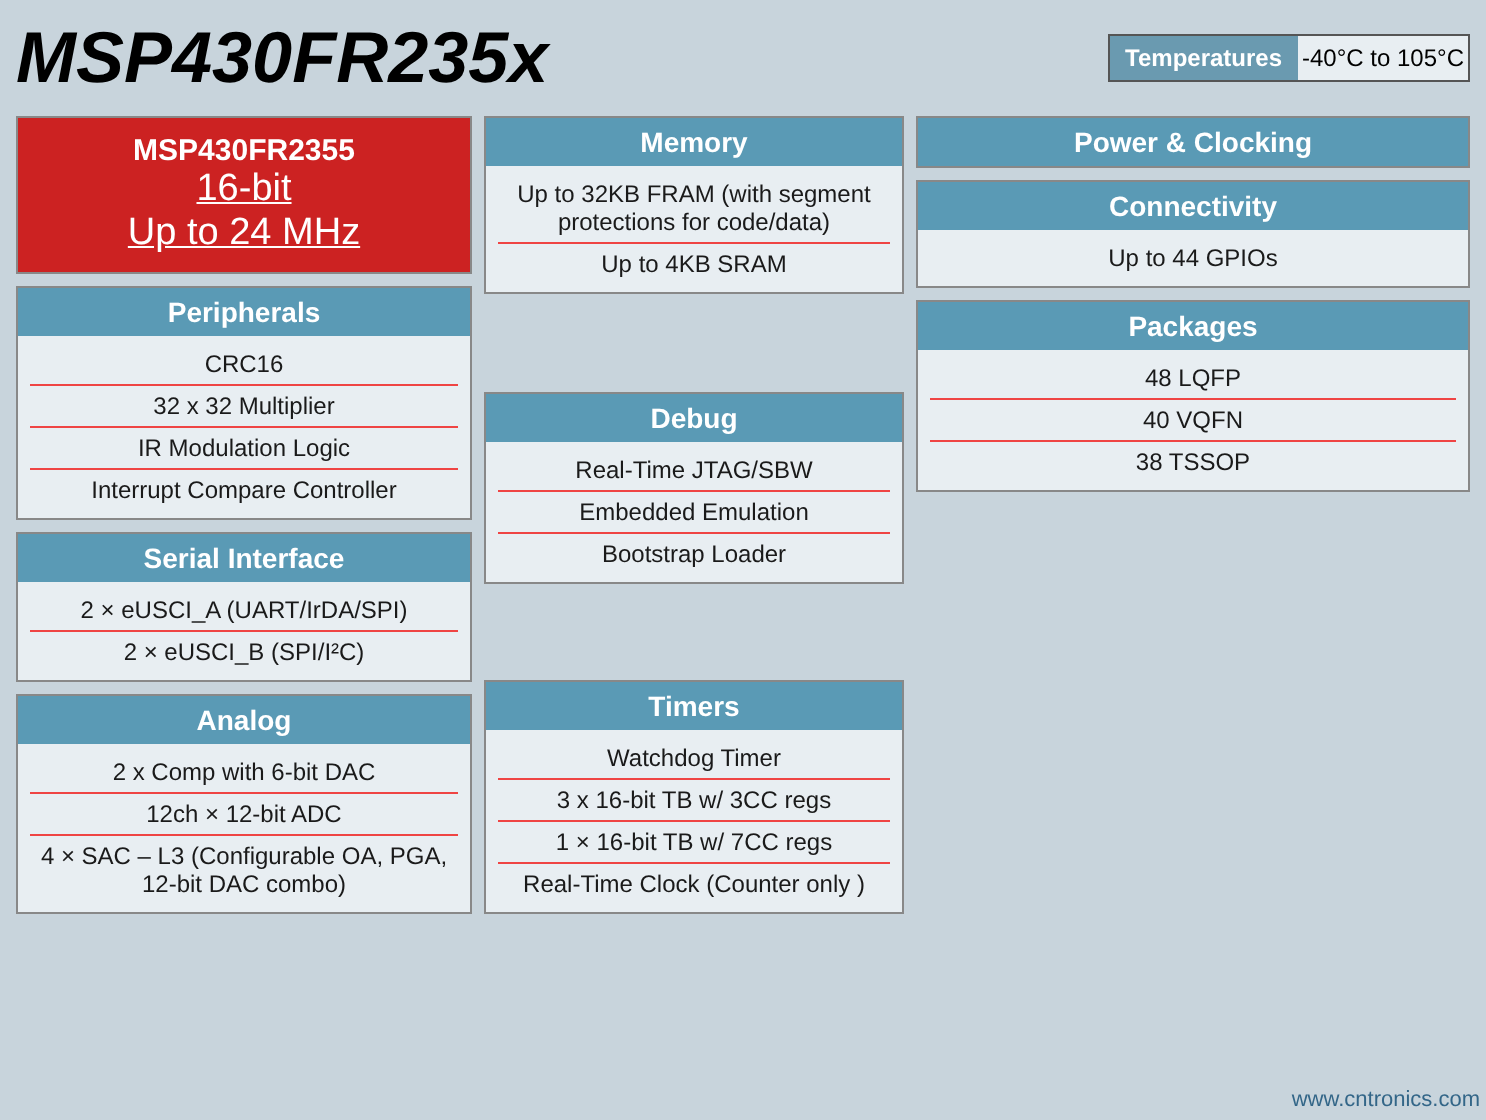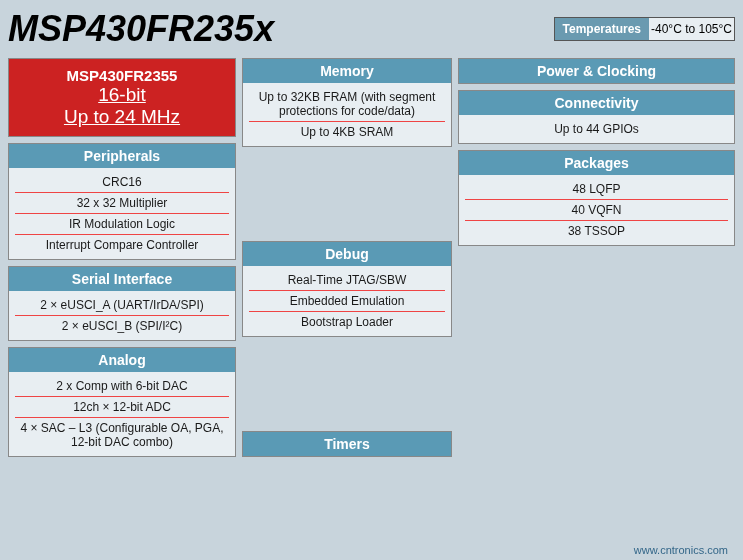--- a/index.html
+++ b/index.html
@@ -103,21 +103,21 @@
     }
     .col3 {
       display: flex;
       flex-direction: column;
       gap: 6px;
     }
 
     .watermark {
       position: absolute;
       bottom: 4px;
-      right: 15px;
+      right: 3px;
       font-size: 11px;
       color: #336688;
     }
   </style>
 </head>
 <body>
 
 <div class="page">
 
   <div class="header">
@@ -180,20 +180,26 @@
         <div class="section-header">Debug</div>
         <div class="section-content">
           <div class="item">Real-Time JTAG/SBW</div>
           <div class="item">Embedded Emulation</div>
           <div class="item">Bootstrap Loader</div>
         </div>
       </div>
 
       <div class="section">
         <div class="section-header">Timers</div>
+        <div class="section-content">
+          <div class="item">Watchdog Timer</div>
+          <div class="item">3 x 16-bit TB w/ 3CC regs</div>
+          <div class="item">1 × 16-bit TB w/ 7CC regs</div>
+          <div class="item">Real-Time Clock (Counter only )</div>
+        </div>
       </div>
     </div>
 
     <div class="col3" style="flex:1;">
 
       <div class="section">
         <div class="section-header">Power &amp; Clocking</div>
       </div>
 
       <div class="section">

